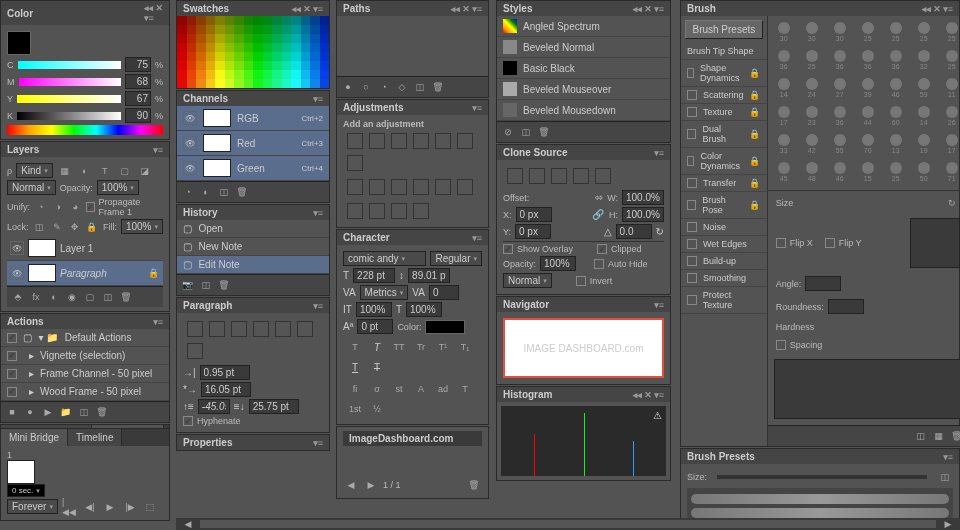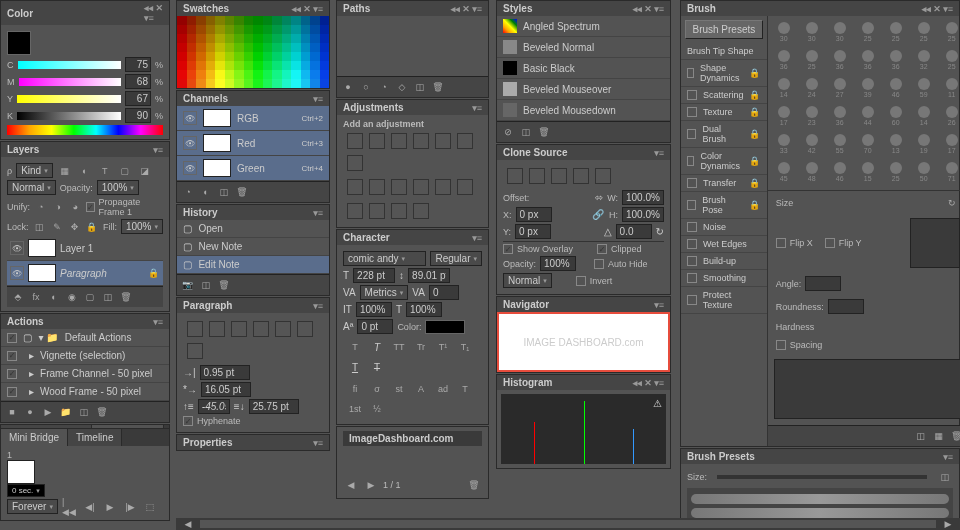--- a/index.html
+++ b/index.html
@@ -38,21 +38,21 @@
 .listitem.sel{background:#5a6d8c}
 .check{width:10px;height:10px;border:1px solid #888;display:inline-flex;align-items:center;justify-content:center;font-size:8px}
 .check.on::after{content:"✓";color:#333}
 .input{background:#3a3a3a;border:1px solid #222;padding:1px 3px;color:#ccc}
 .dropdown{background:#4a4a4a;border:1px solid #222;padding:1px 4px;display:inline-flex;align-items:center;gap:3px}
 .dropdown::after{content:"▾";font-size:7px;color:#999}
 .iconrow{display:flex;gap:6px;padding:4px;flex-wrap:wrap}
 .icn{width:16px;height:16px;background:#555;border:1px solid #333;cursor:pointer}
 .lock{font-size:9px;color:#888}
 .sep{height:1px;background:#333;margin:2px 0}
-.navprev{background:#fff;border:2px solid #e74c3c;height:60px;display:flex;align-items:center;justify-content:center;color:#d35400;font-size:8px;text-align:center}
+.navprev{background:#fff;border:2px solid #e74c3c;height:60px;margin:6px;display:flex;align-items:center;justify-content:center;color:#d35400;font-size:8px;text-align:center}
 .hist{height:70px;background:#2a2a2a;margin:4px;position:relative}
 .hist .l{position:absolute;bottom:0;width:1px}
 .brushgrid{display:grid;grid-template-columns:repeat(7,1fr);gap:4px;padding:4px}
 .brdot{width:24px;height:24px;display:flex;flex-direction:column;align-items:center;justify-content:center}
 .brdot .d{width:12px;height:12px;background:#777;border-radius:50%}
 .brdot .n{font-size:7px;color:#888;margin-top:1px}
 .clr{width:24px;height:24px;background:#000;border:1px solid #666}
 .minib{position:absolute;bottom:0;left:0;width:170px;background:#454545}
 .scrl{position:absolute;bottom:0;left:176px;right:0;height:12px;background:#3a3a3a;display:flex;align-items:center;gap:4px;padding:0 4px}
 .label{font-size:9px;color:#bbb}

